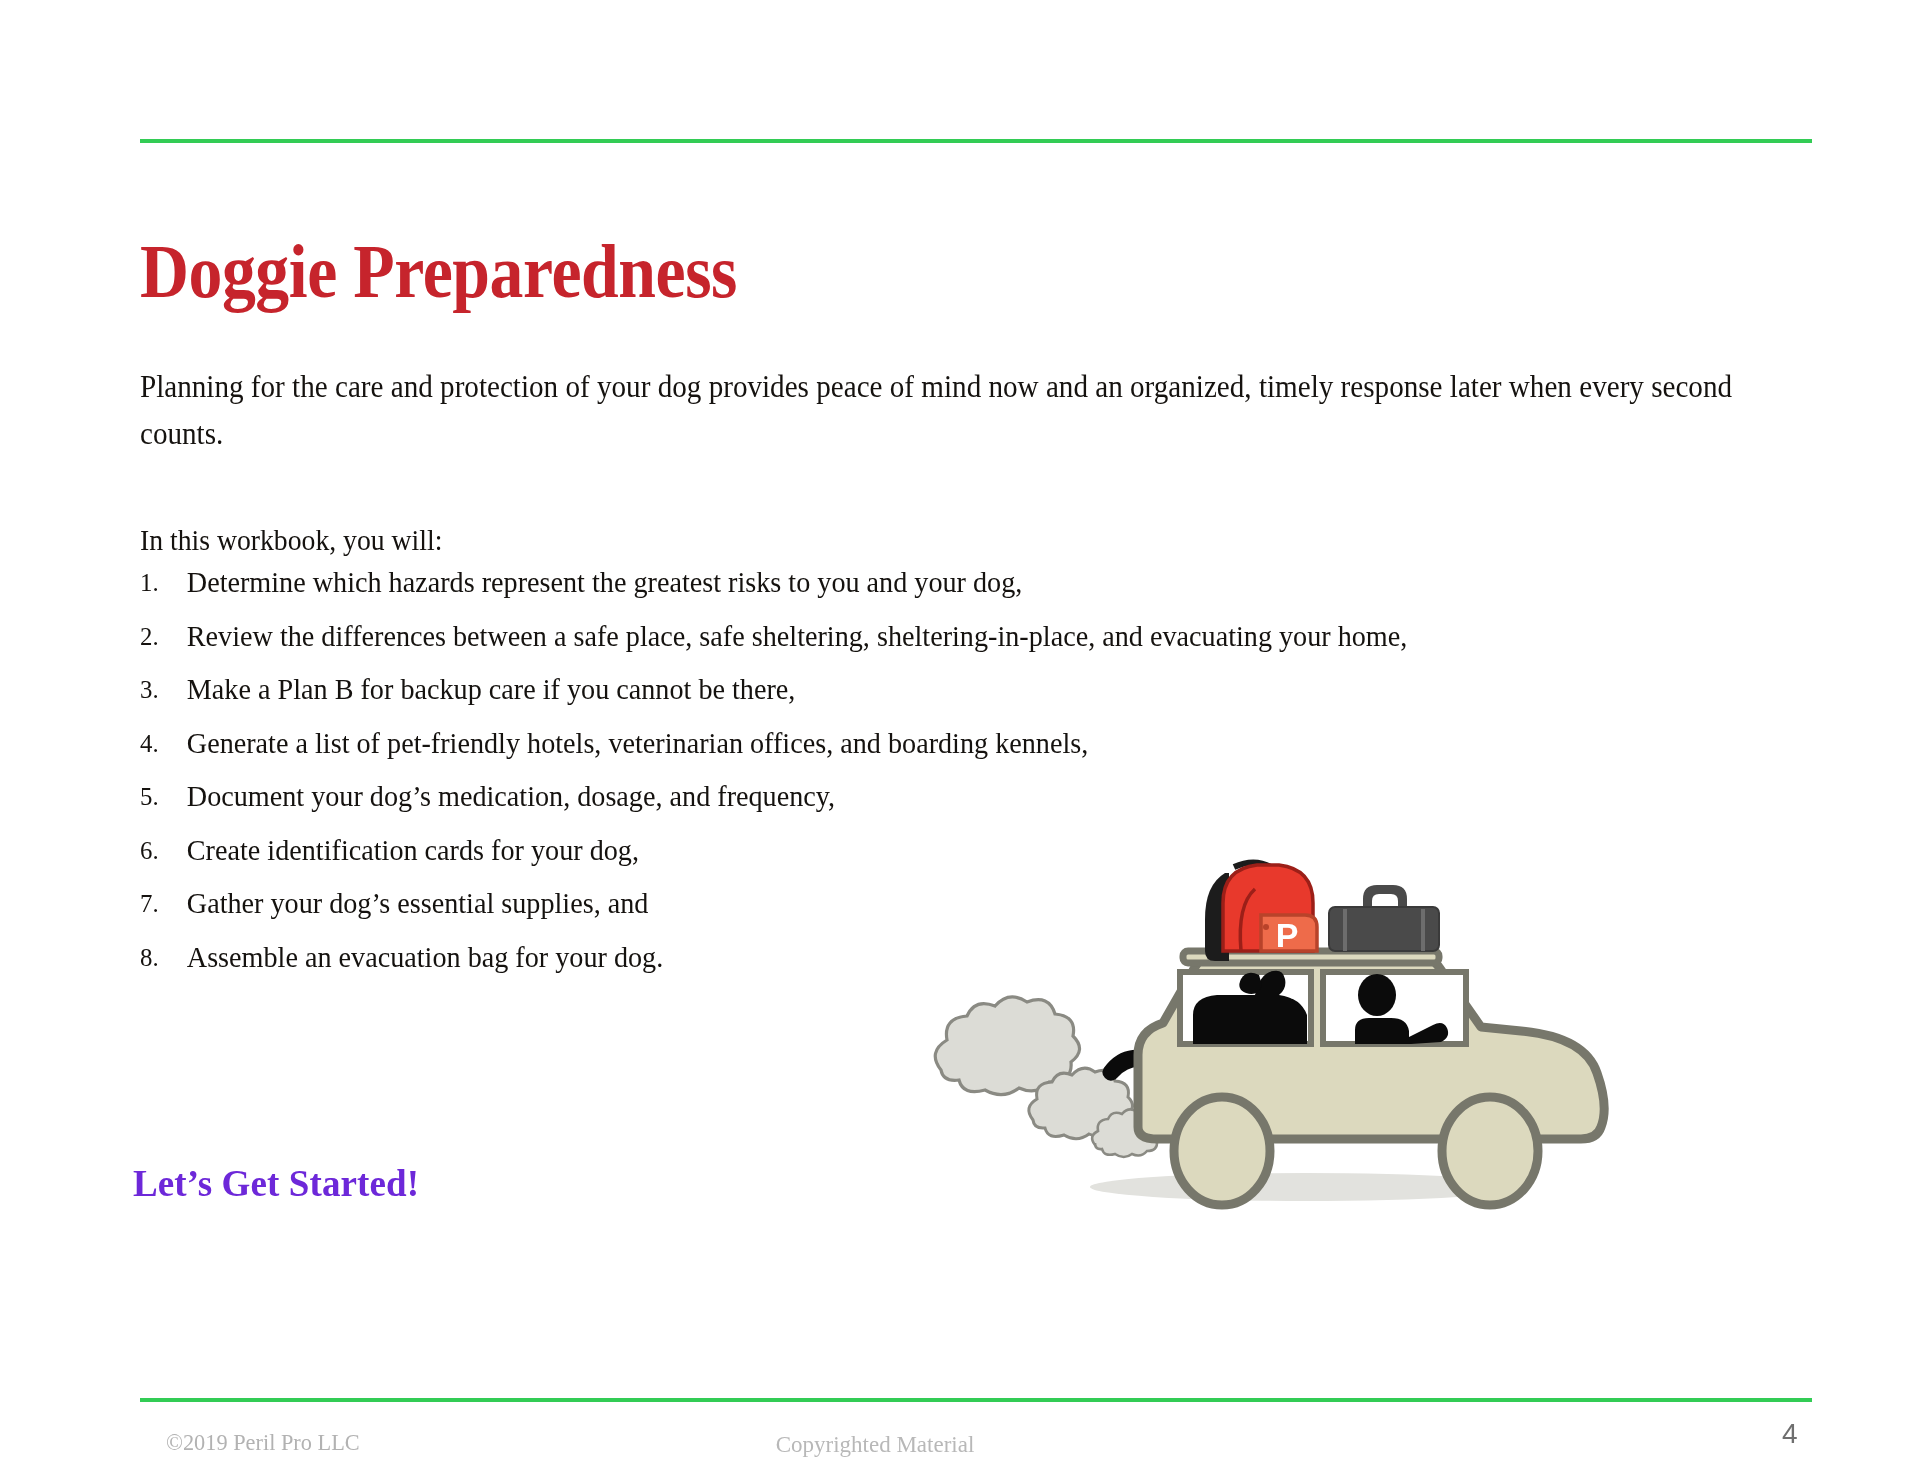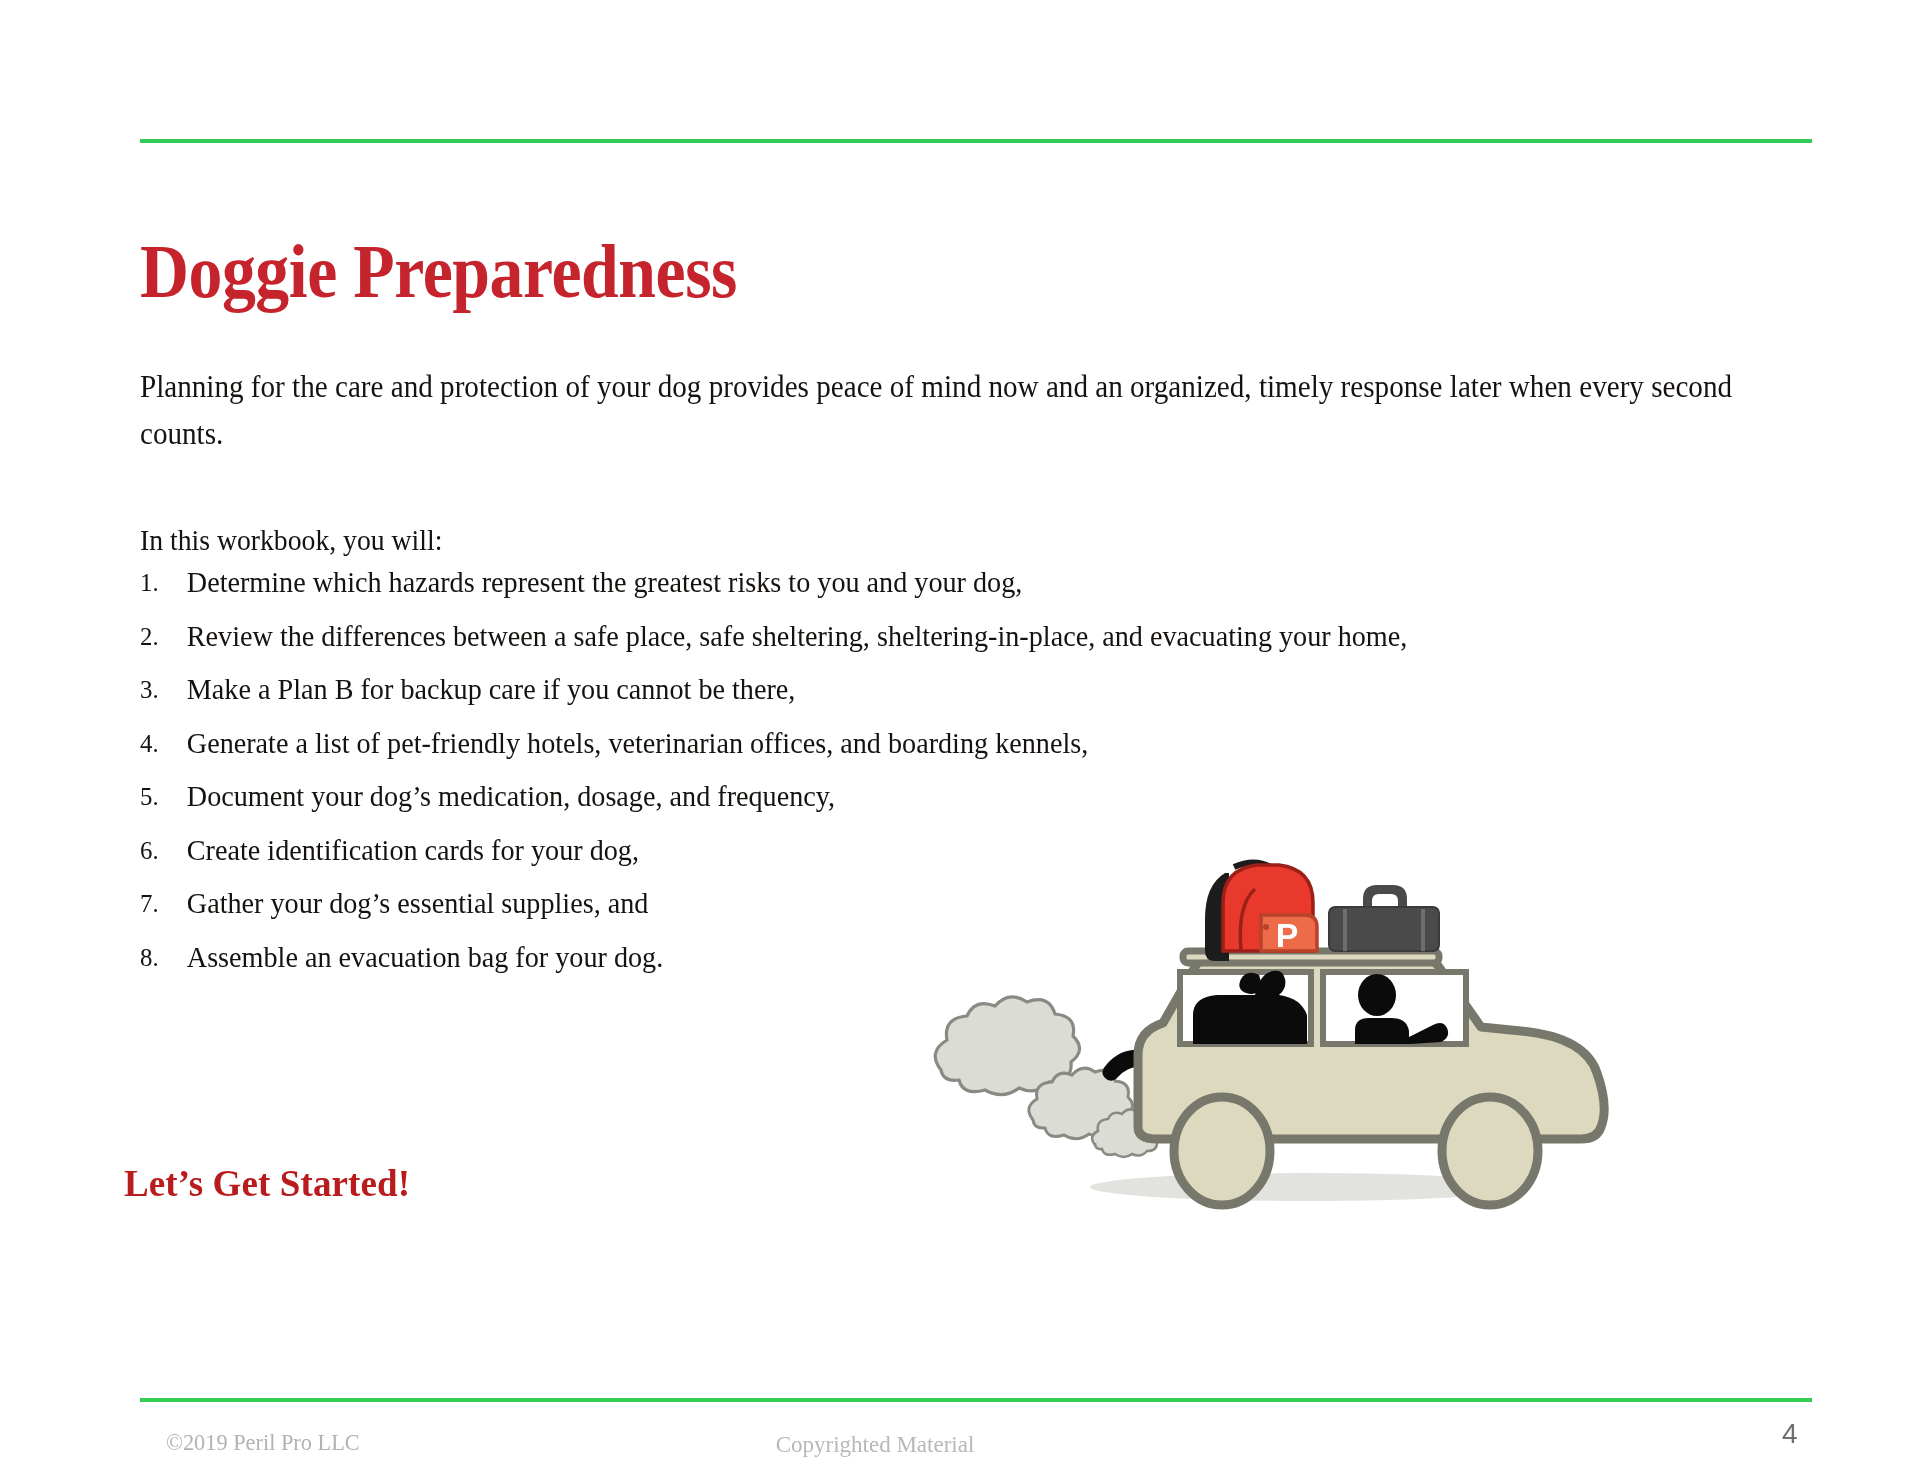--- a/index.html
+++ b/index.html
@@ -101,26 +101,26 @@
     width: 32px;
     text-align: left;
     font-size: 26px;
     color: #15120f;
     font-variant-numeric: oldstyle-nums;
   }
 
   
   .cta {
     position: absolute;
-    left: 124px;
+    left: 133px;
     top: 1128px;
     font-weight: 700;
     font-size: 37px;
     line-height: 1;
-    color: #b91c1c;
+    color: #6d28d9;
     letter-spacing: 0.1px;
     white-space: nowrap;
   }
 
   
   .footer-copyright {
     position: absolute;
     left: 166px;
     top: 1429px;
     font-size: 24px;

